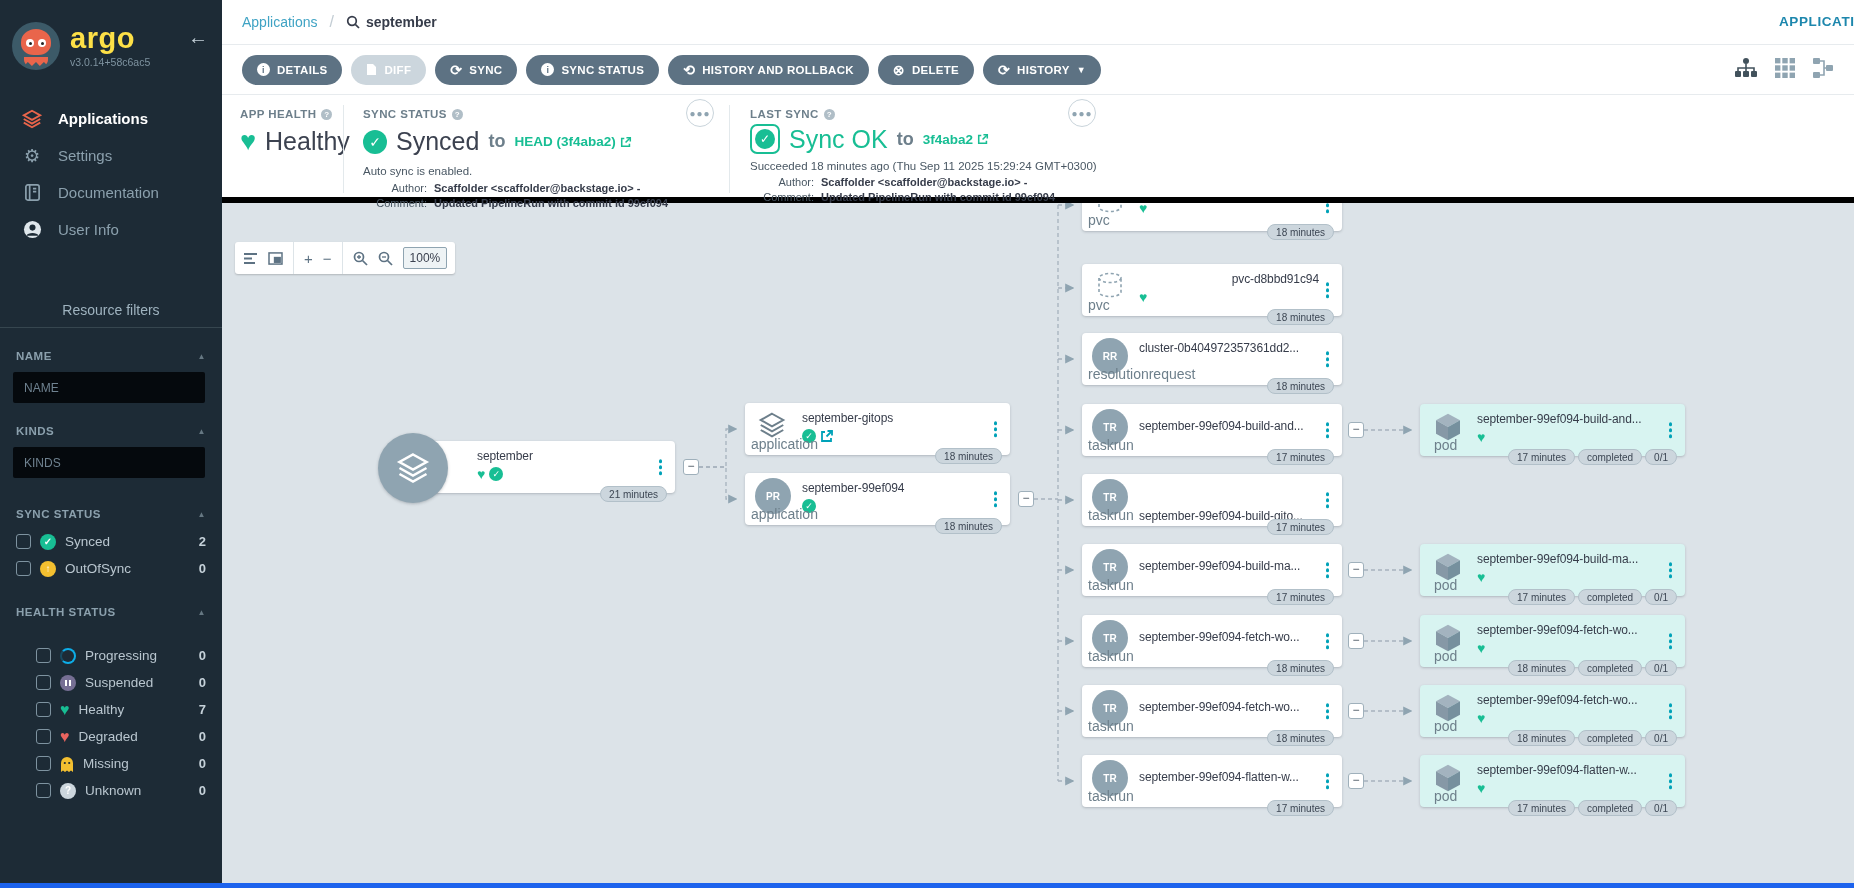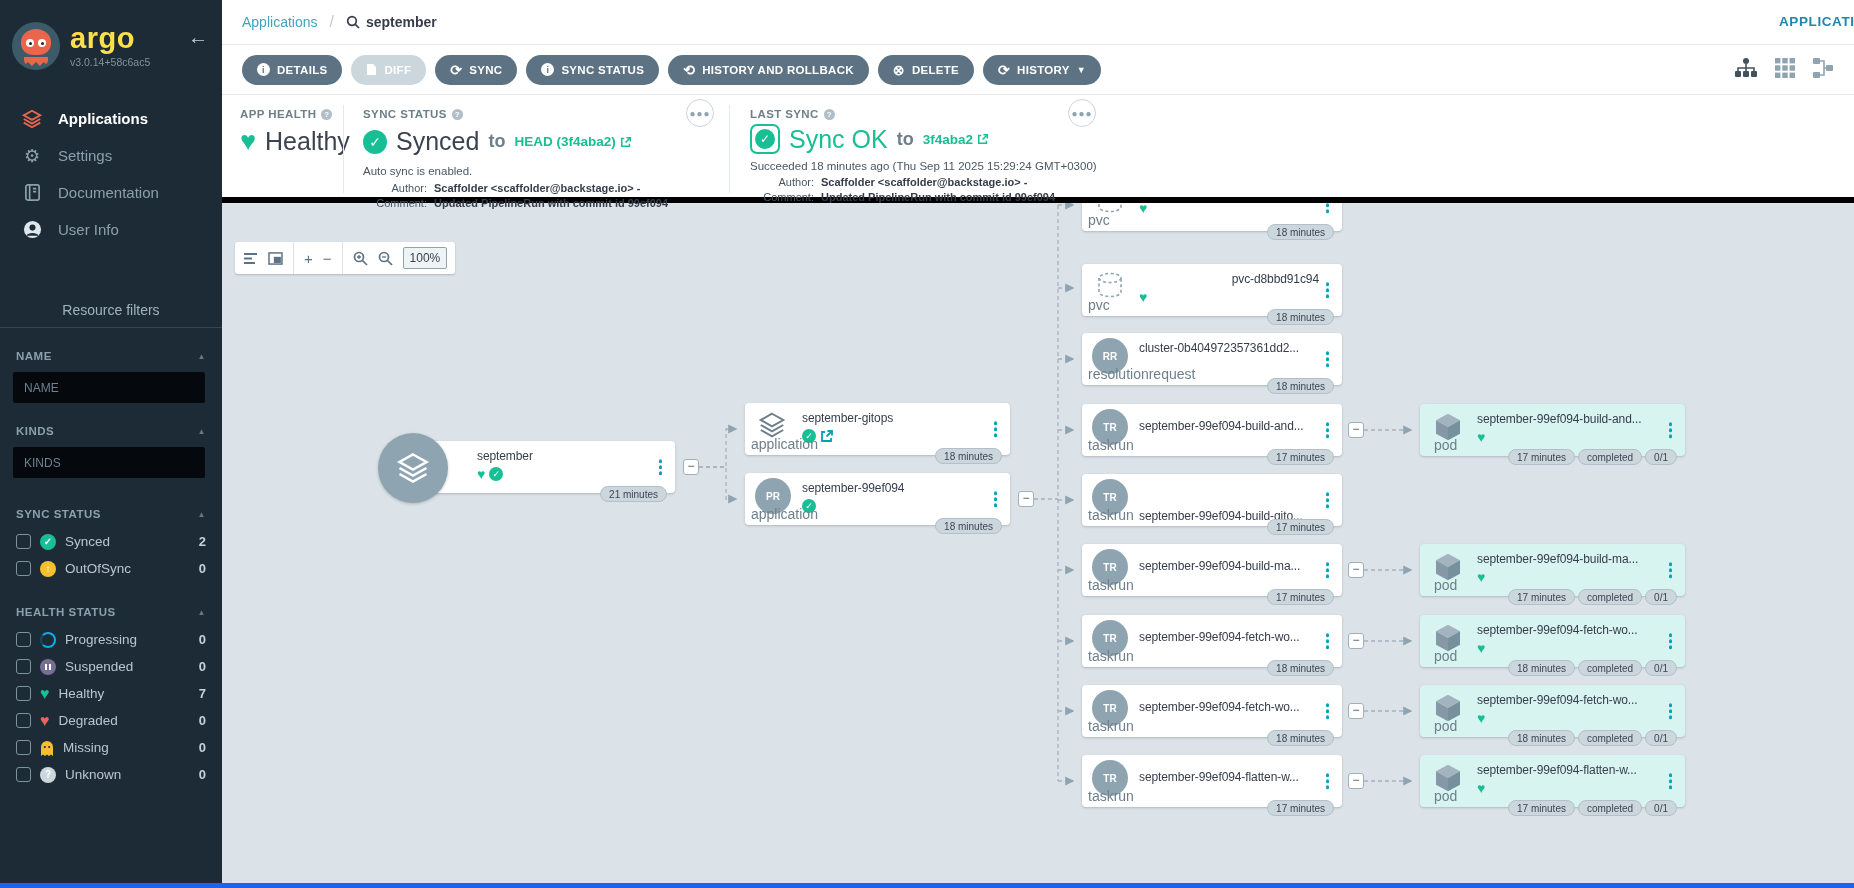--- a/index.html
+++ b/index.html
@@ -217,21 +217,21 @@
       <span class="st-ic ic-oos">↑</span>
       <span>OutOfSync</span>
       <span class="cnt">0</span>
     </div>
   </div>
 
   <div class="fsec-head" style="margin-top:24px;">
     <span>HEALTH STATUS</span>
     <span class="caret-up">▲</span>
   </div>
-  <div style="margin-top:8px;">
+  <div style="margin-top:24px;padding-left:20px;">
     <div class="chk-row">
       <span class="cbox"></span>
       <span class="st-ic ic-prog"></span>
       <span>Progressing</span>
       <span class="cnt">0</span>
     </div>
     <div class="chk-row">
       <span class="cbox"></span>
       <span class="st-ic ic-susp">
           <span class="pause-bars">

